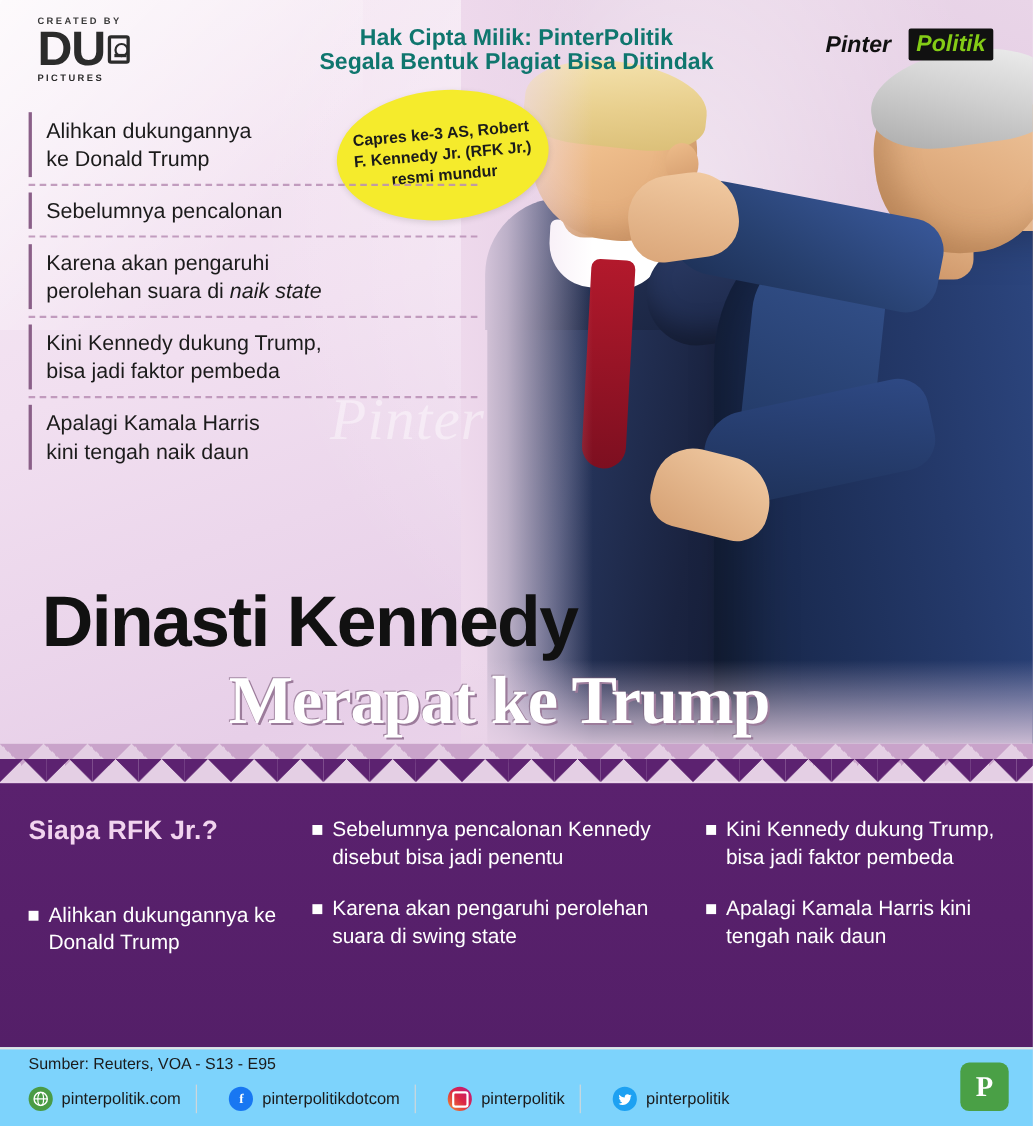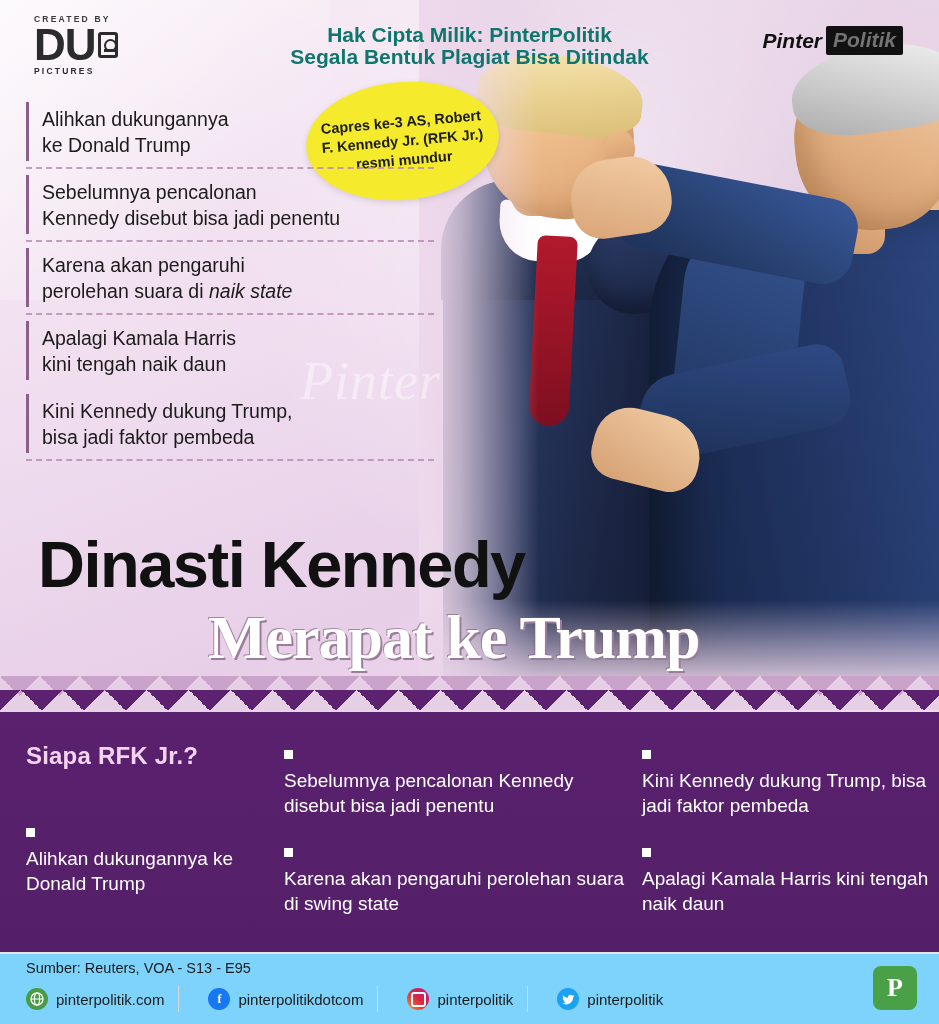--- a/index.html
+++ b/index.html
@@ -208,21 +208,21 @@
     position: absolute; left: 50%; top: 24px; transform: translateX(-50%);
     text-align: center; font-size: 21px; font-weight: bold; color: #0f766e;
     line-height: 22px; white-space: nowrap;
   }
   .pp-logo {
     position: absolute; right: 36px; top: 26px;
     display: flex; align-items: center;
     font-style: italic; font-weight: bold; font-size: 21px; color: #111;
   }
   .pp-logo .pp-dark {
-    background: #111; color: #737373; padding: 2px 7px 3px 7px; margin-left: 4px;
+    background: #111; color: #84cc16; padding: 2px 7px 3px 7px; margin-left: 16px;
     border-radius: 2px;
   }
 
   
   .badge {
     position: absolute; left: 306px; top: 82px; width: 193px; height: 118px;
     background: #f5eb2c; border-radius: 50%;
     box-shadow: 0 2px 6px rgba(0,0,0,.12);
     display: flex; align-items: center; justify-content: center;
     transform: rotate(-5deg);
@@ -291,21 +291,21 @@
     display: grid;
     grid-template-columns: 250px 350px 290px;
     column-gap: 8px;
   }
   .sum-title {
     font-size: 24px; font-weight: bold; color: #f2d4ef; letter-spacing: .2px;
     margin-bottom: 4px;
   }
   .sum-item {
     display: flex; gap: 9px; margin-bottom: 22px;
-    font-size: 19px; line-height: 25px; color: #ffffff; flex-direction: column;
+    font-size: 19px; line-height: 25px; color: #ffffff;
   }
   .sum-item .sq {
     flex: 0 0 auto; width: 9px; height: 9px; background: #ffffff; margin-top: 8px;
   }
   .col-left .sum-item { margin-top: 50px; }
 
   
   .footer {
     position: absolute; left: 0; bottom: 0; width: 939px; height: 72px;
     background: #7dd3fc;
@@ -423,41 +423,40 @@
   <div class="points">
     <div class="point">
       <div class="vbar"></div>
       <div>Alihkan dukungannya</div>
       <div>ke Donald Trump</div>
       <div class="rule"></div>
     </div>
     <div class="point">
       <div class="vbar"></div>
       <div>Sebelumnya pencalonan</div>
-      <div>Kennedy disebut bisa jadi penentu</div>
       <div class="rule"></div>
     </div>
     <div class="point">
       <div class="vbar"></div>
       <div>Karena akan pengaruhi</div>
       <div>
         <span>perolehan suara di </span><i>naik state</i>
       </div>
       <div class="rule"></div>
     </div>
     <div class="point">
       <div class="vbar"></div>
-      <div>Apalagi Kamala Harris</div>
-      <div>kini tengah naik daun</div>
-    </div>
-    <div class="point">
-      <div class="vbar"></div>
       <div>Kini Kennedy dukung Trump,</div>
       <div>bisa jadi faktor pembeda</div>
       <div class="rule"></div>
+    </div>
+    <div class="point">
+      <div class="vbar"></div>
+      <div>Apalagi Kamala Harris</div>
+      <div>kini tengah naik daun</div>
     </div>
   </div>
 
   <div class="headline">
     <div class="h1">Dinasti Kennedy</div>
     <div class="h2">Merapat ke Trump</div>
   </div>
 
   <div class="zig"></div>
   <div class="zig2"></div>

